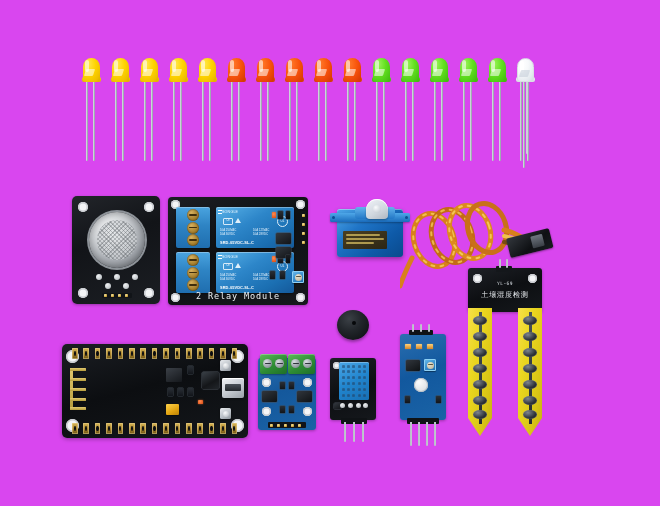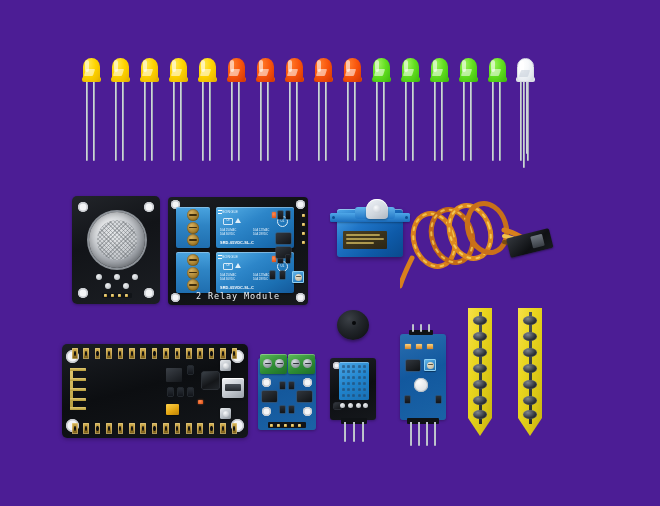--- a/index.html
+++ b/index.html
@@ -2,21 +2,21 @@
 <html><head>
 <meta charset="utf-8">
 <title>IoT Starter Kit Components</title>
 <style>
   html,body{margin:0;padding:0;background:#ffffff;}
   body{
     width:660px;height:506px;position:relative;overflow:hidden;
     font-family:"Liberation Sans", sans-serif;
     background:#ffffff;
   }
-  #stage{position:absolute;left:0;top:0;width:660px;height:506px;background:#4c1d95;}
+  #stage{position:absolute;left:0;top:0;width:660px;height:506px;background:#d946ef;}
 
   
   .led{position:absolute;width:22px;}
   .led .legs{position:absolute;left:0;top:18px;width:22px;height:85px;}
   .led .leg{position:absolute;top:0;width:2px;height:85px;
     background:linear-gradient(to right,#8f98a6 0%,#e6eaef 35%,#b7bfc9 60%,#7d8591 100%);
     border-radius:0 0 1px 1px;}
   .led .leg.l{left:6px;}
   .led .leg.r{left:13px;}
   .led .leg.m1{left:9px;height:92px;}
@@ -544,20 +544,31 @@
       <path d="M104 46 C 114 48, 120 50, 126 53" stroke="#7a4d12" stroke-width="4"></path>
     </g>
   </svg>
 
   <div id="servo-plug">
     <div class="shell"></div>
     <div class="notch"></div>
   </div>
 
   <div id="soil-moisture-probe">
+    <div id="soil-head">
+      <div class="hole" style="left:5px;top:6px;width:9px;height:9px;"></div>
+      <div class="hole" style="right:5px;top:6px;width:9px;height:9px;"></div>
+      <div class="pinhdr">
+        <div class="bb"></div>
+        <i style="left:3px;"></i>
+          <i style="left:10px;"></i>
+      </div>
+      <div class="yl">YL-69</div>
+      <div class="cn">土壤湿度检测</div>
+    </div>
     <div class="soil-fork left">
       <div class="vline"></div>
       <div class="pad" style="top:8px;"></div>
         <div class="pad" style="top:24px;"></div>
       <div class="pad" style="top:40px;"></div>
         <div class="pad" style="top:56px;"></div>
       <div class="pad" style="top:72px;"></div>
         <div class="pad" style="top:88px;"></div>
       <div class="pad" style="top:102px;"></div>
     </div>

